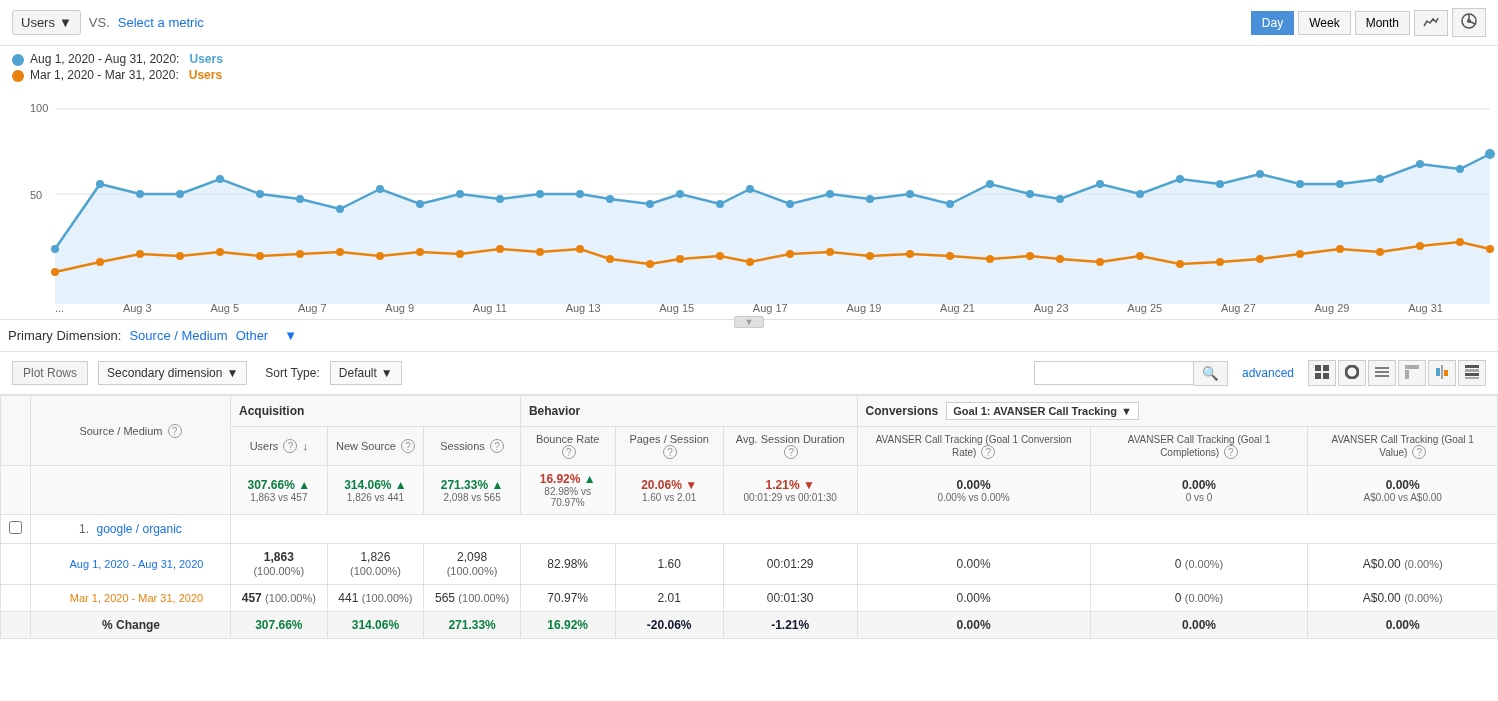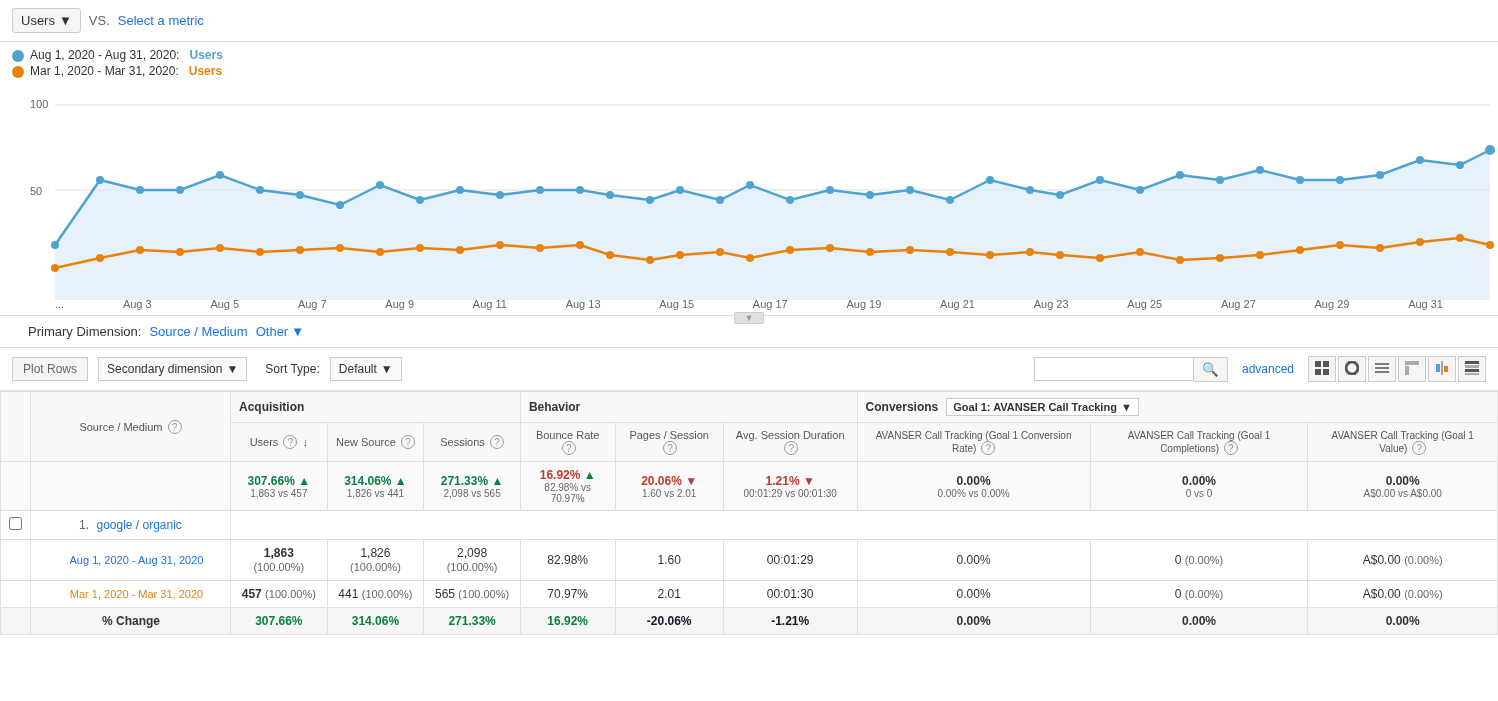--- a/index.html
+++ b/index.html
@@ -15,23 +15,23 @@
     .chart-type-btn { border: 1px solid #ccc; background: #f5f5f5; padding: 4px 8px; cursor: pointer; font-size: 14px; }
     
     .legend { padding: 6px 12px; }
     .legend-item { display: flex; align-items: flex-end; gap: 6px; font-size: 12px; margin-bottom: 2px; }
     .legend-dot { width: 12px; height: 12px; border-radius: 50%; }
     .legend-dot.blue { background: #4fa3d1; }
     .legend-dot.orange { background: #e8820c; }
     
     .chart-container { width: 100%; height: 230px; position: relative; border-bottom: 1px solid #e0e0e0; padding: 4px 0; }
     
-    .primary-dimension { padding: 8px 28px; display: flex; align-items: center; gap: 8px; font-size: 13px; border-bottom: 1px solid #e0e0e0; }
+    .primary-dimension { padding: 8px 8px; display: flex; align-items: center; gap: 8px; font-size: 13px; border-bottom: 1px solid #e0e0e0; }
     .dimension-link { color: #1a73e8; cursor: pointer; }
-    .other-dropdown { display: flex; align-items: center; gap: 3px; color: #1a73e8; cursor: pointer; }
+    .other-dropdown { display: flex; align-items: center; gap: 16px; color: #1a73e8; cursor: pointer; }
     
     .table-controls { display: flex; align-items: center; padding: 8px 12px; gap: 10px; border-bottom: 1px solid #e0e0e0; }
     .plot-rows-btn { border: 1px solid #ccc; background: #f5f5f5; padding: 4px 10px; font-size: 12px; color: #666; cursor: pointer; }
     .secondary-dimension { display: flex; align-items: center; gap: 4px; border: 1px solid #ccc; padding: 4px 8px; background: #f9f9f9; cursor: pointer; font-size: 12px; }
     .default-dropdown { display: flex; align-items: center; gap: 4px; border: 1px solid #ccc; padding: 4px 8px; background: #f9f9f9; cursor: pointer; font-size: 12px; }
     .search-box { margin-left: auto; display: flex; align-items: center; }
     .search-input { border: 1px solid #ccc; padding: 4px 8px; font-size: 12px; width: 160px; }
     .search-btn { border: 1px solid #ccc; border-left: none; background: #f5f5f5; padding: 4px 8px; cursor: pointer; }
     .advanced-link { color: #1a73e8; font-size: 12px; cursor: pointer; margin-left: 4px; }
     .view-btns { display: flex; gap: 2px; margin-left: 4px; }
@@ -73,20 +73,38 @@
 <body>
 
 <div class="top-controls">
   <div class="top-left">
     <div class="metric-dropdown">
       <span>Users</span>
       <span style="margin-left:4px;">▼</span>
     </div>
     <span class="vs-text">VS.</span>
     <a class="select-metric">Select a metric</a>
+  </div>
+  <div class="top-right">
+    <button class="period-btn" style="background:#4a90d9;color:white;border-color:#4a90d9;">Day</button>
+    <button class="period-btn">Week</button>
+    <button class="period-btn">Month</button>
+    <button class="chart-type-btn">
+      <svg width="16" height="12" viewBox="0 0 16 12">
+          <polyline points="1,10 4,5 7,7 10,3 13,6 15,2" fill="none" stroke="#555" stroke-width="1.5"></polyline>
+        </svg>
+    </button>
+    <button class="chart-type-btn">
+      <svg width="16" height="16" viewBox="0 0 16 16">
+        <circle cx="8" cy="8" r="7" fill="none" stroke="#555" stroke-width="1.5"></circle>
+        <line x1="8" y1="1" x2="8" y2="8" stroke="#555" stroke-width="1.5"></line>
+        <line x1="8" y1="8" x2="14" y2="11" stroke="#555" stroke-width="1.5"></line>
+        <circle cx="8" cy="8" r="2" fill="#555"></circle>
+      </svg>
+    </button>
   </div>
 </div>
 
 <div class="legend">
   <div class="legend-item">
     <div class="legend-dot blue"></div>
     <span>Aug 1, 2020 - Aug 31, 2020:</span>
     <span style="margin-left:4px;font-weight:bold;color:#4fa3d1;">Users</span>
   </div>
   <div class="legend-item">

